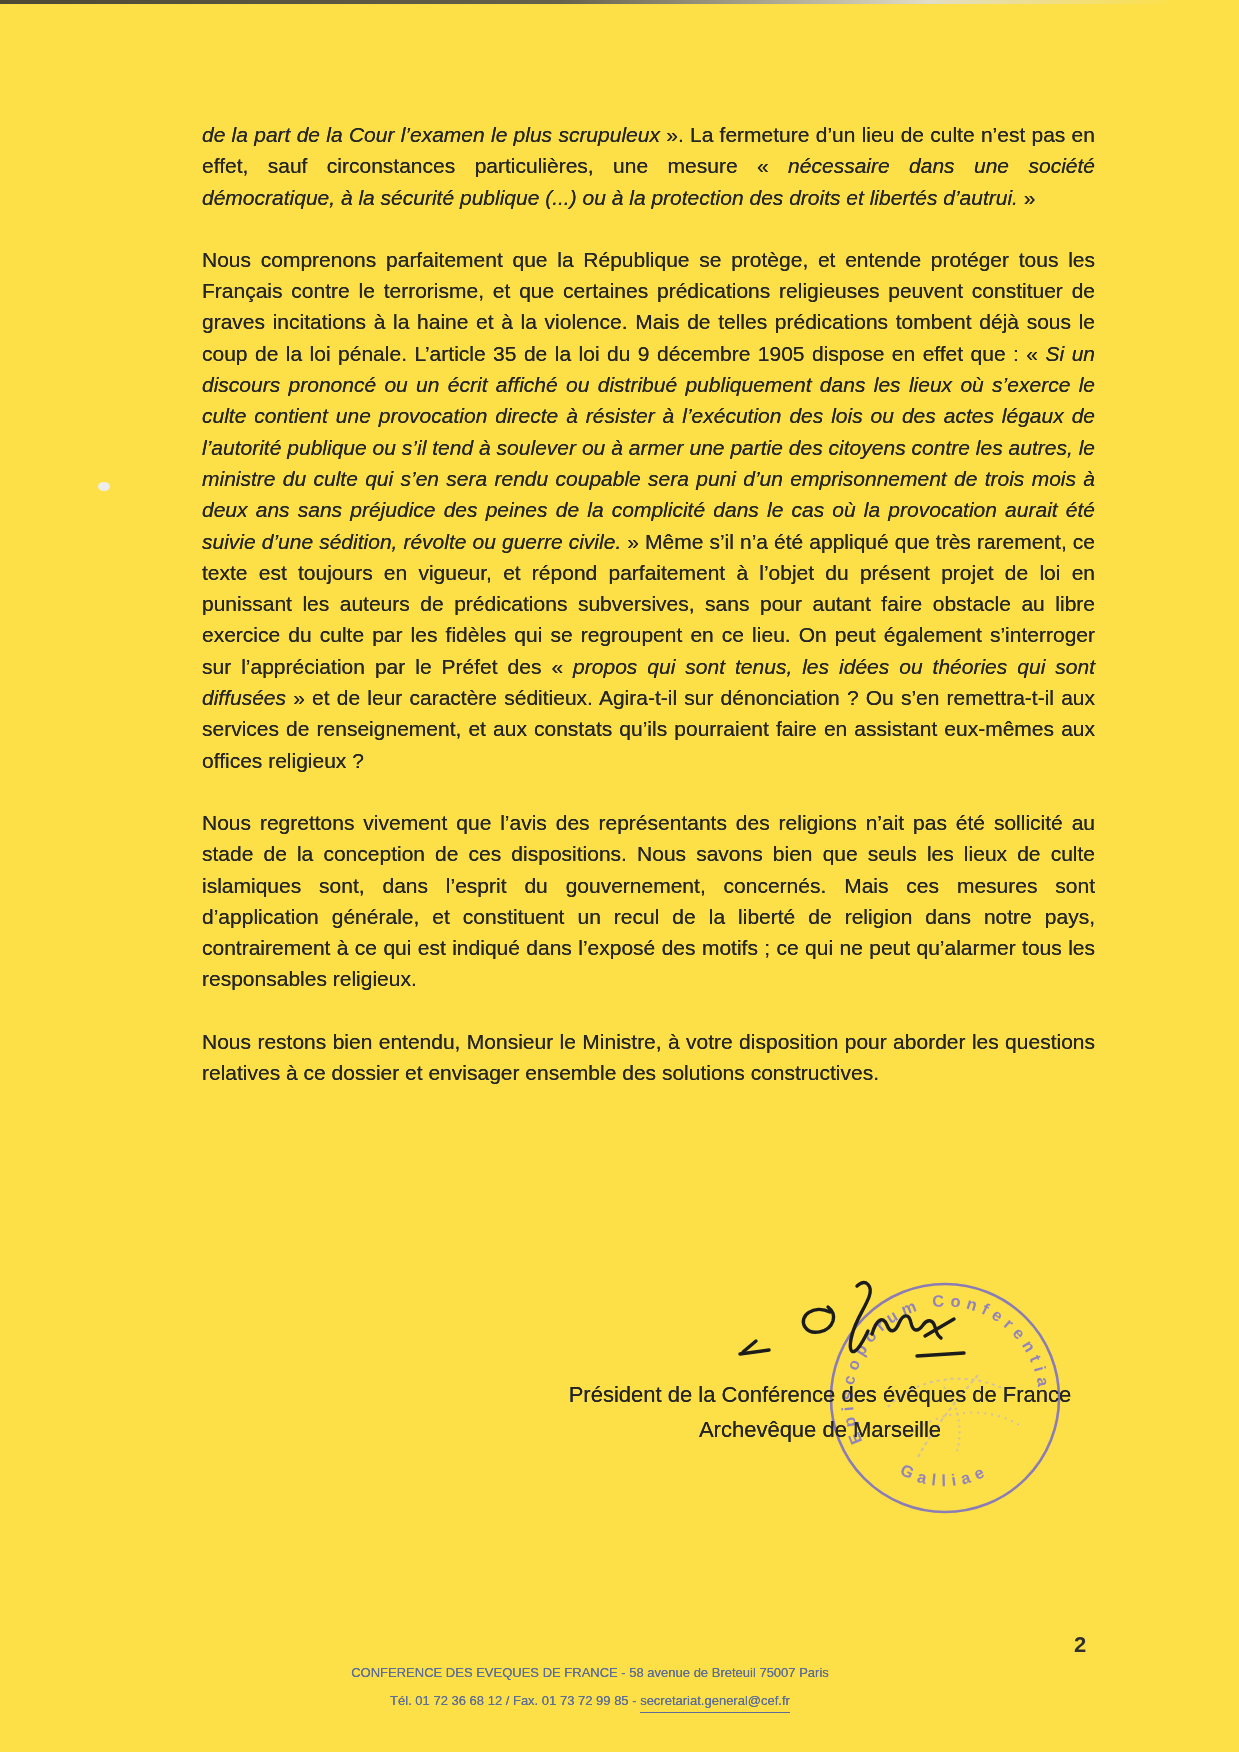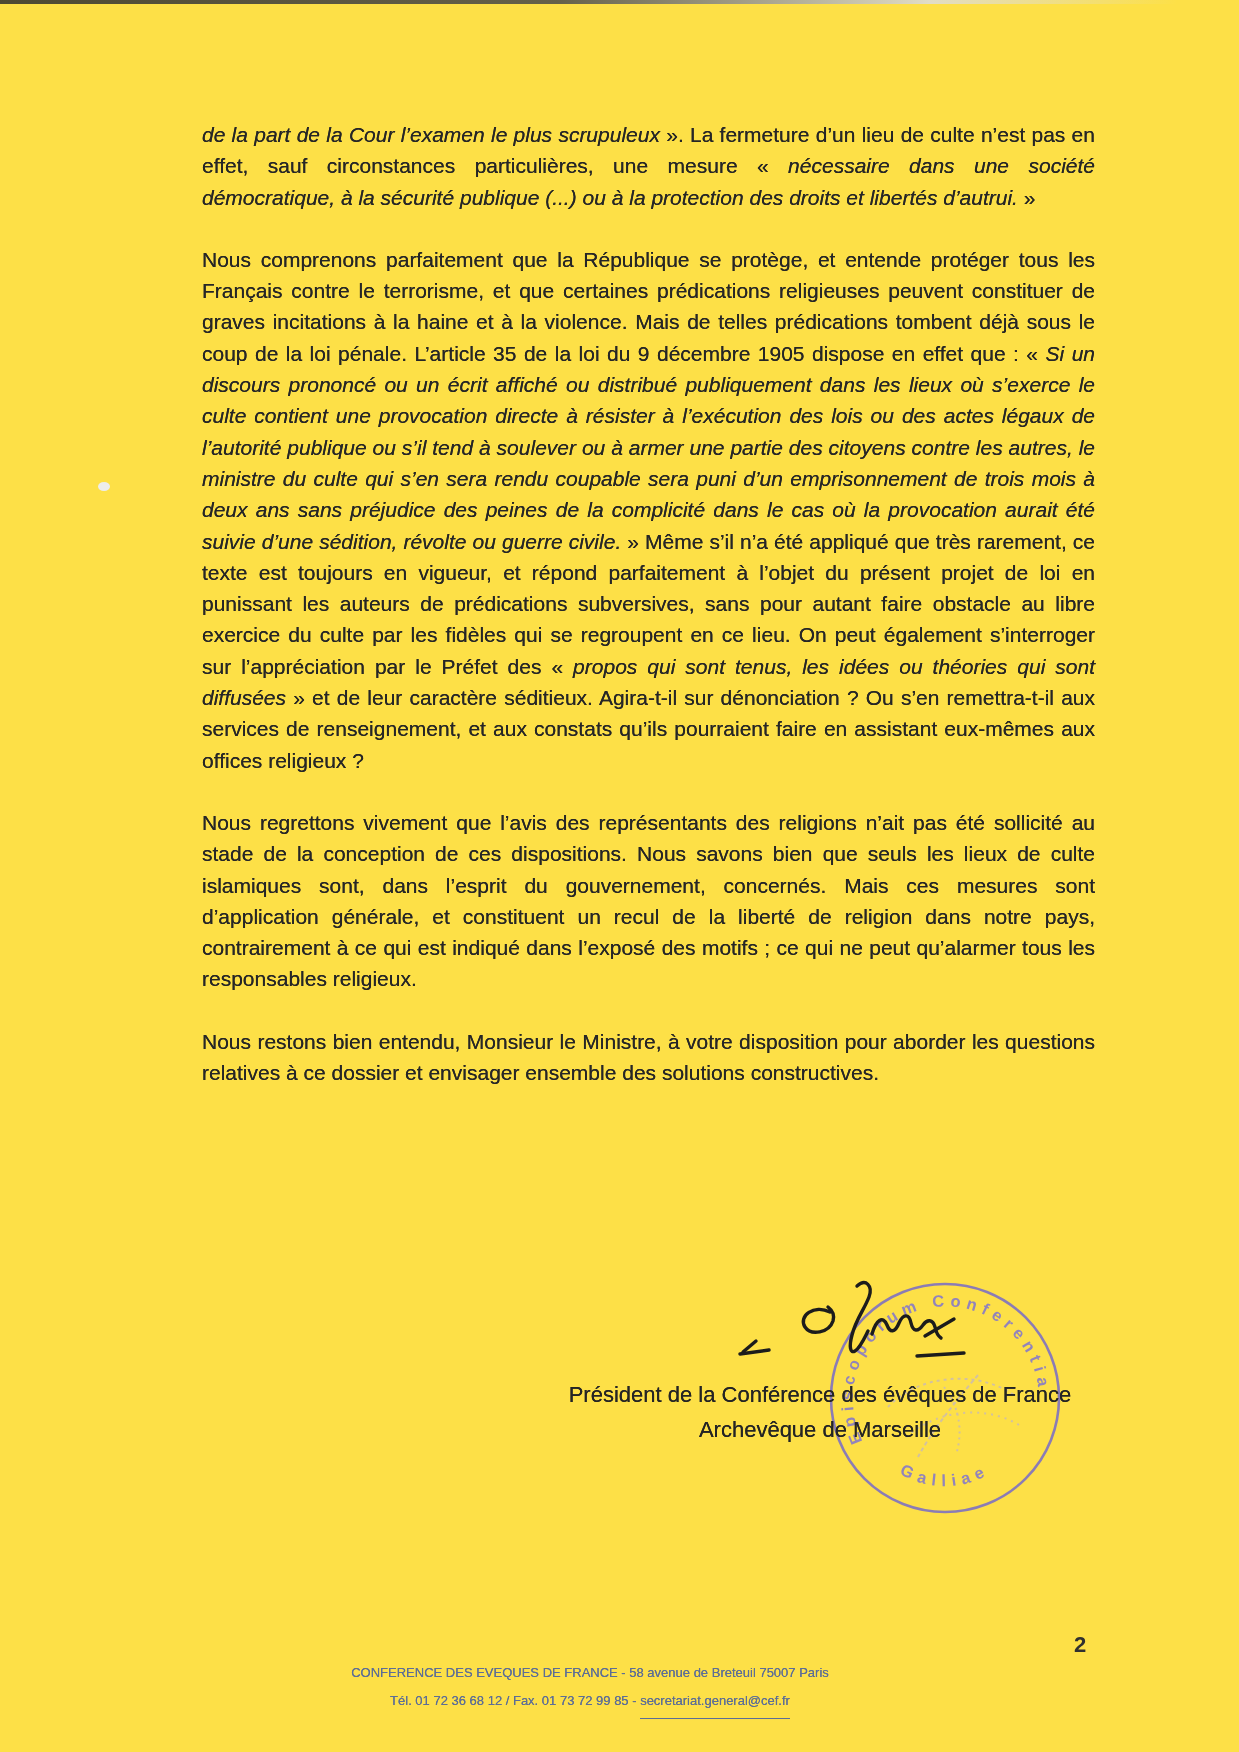--- a/index.html
+++ b/index.html
@@ -37,21 +37,21 @@
     text-align:center;font-size:22px;line-height:34.5px;color:#242424;
     text-shadow:0 0 .5px #2b2b2b;
   }
   .footer{
     position:absolute;left:160px;top:1659px;width:860px;
     text-align:center;
     font-size:13px;line-height:28px;
     color:#5d6e96;
     text-shadow:0 0 .4px #5d6e96;
   }
-  .footer .email{border-bottom:1.6px solid #5d6e96;padding-bottom:10px;}
+  .footer .email{border-bottom:1.6px solid #5d6e96;padding-bottom:4px;}
   .page-number{
     position:absolute;left:1060px;top:1632px;width:40px;
     font-size:22px;color:#303030;font-weight:bold;text-align:center;
   }
   .stamp-text{font-family:"Liberation Sans",sans-serif;font-weight:bold;}
 </style>
 </head>
 <body>
 
 <div class="page">

